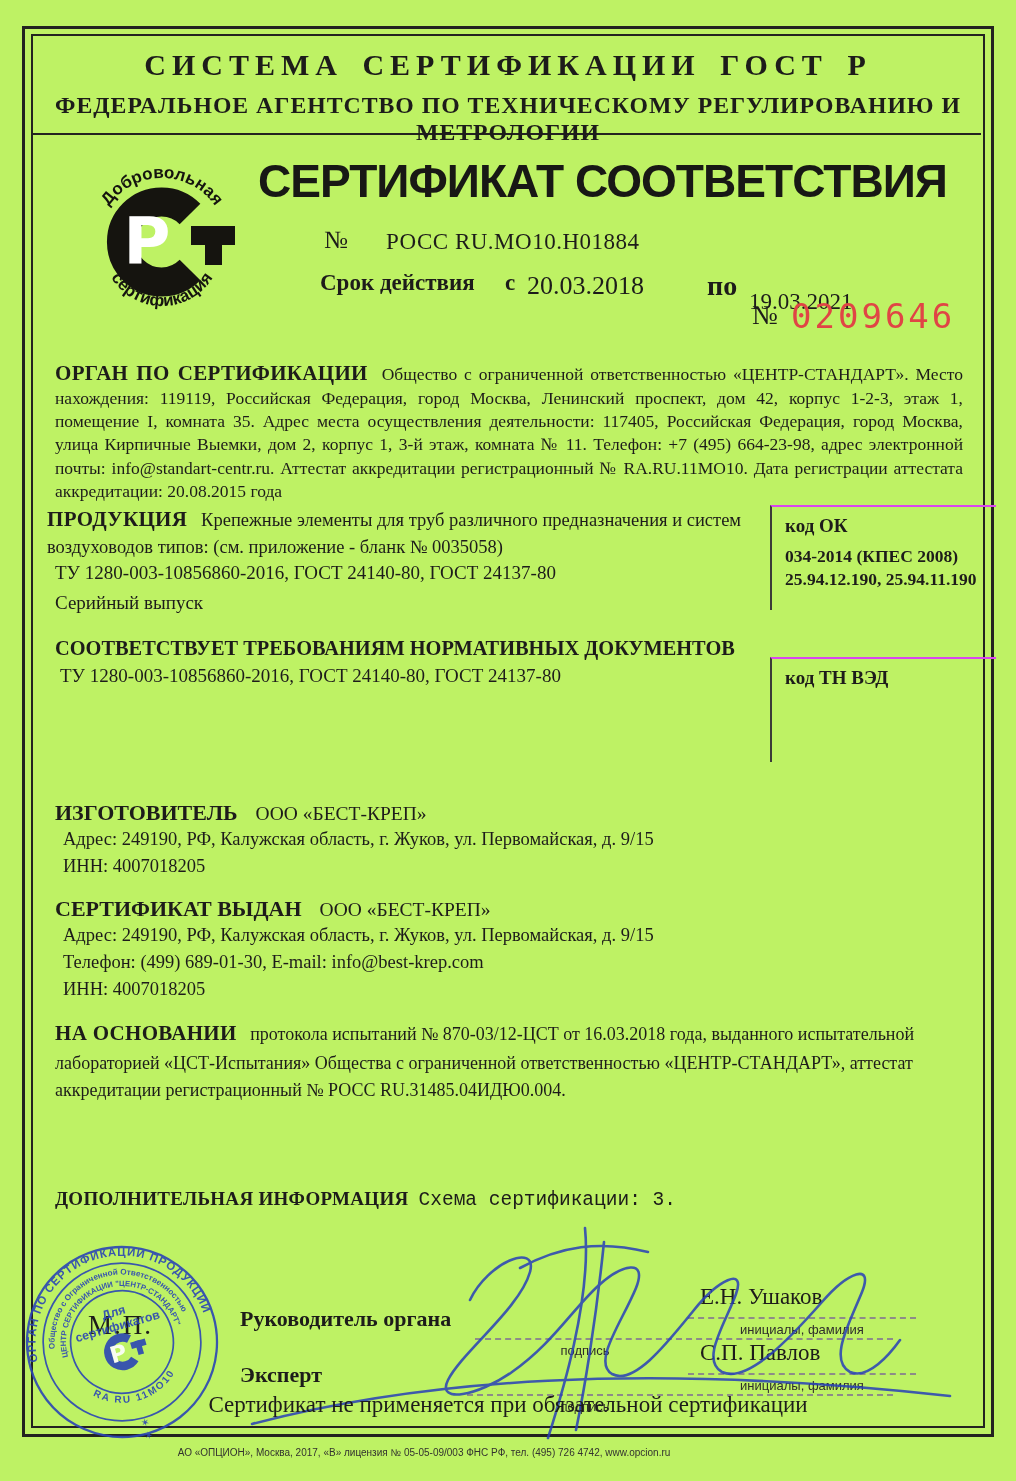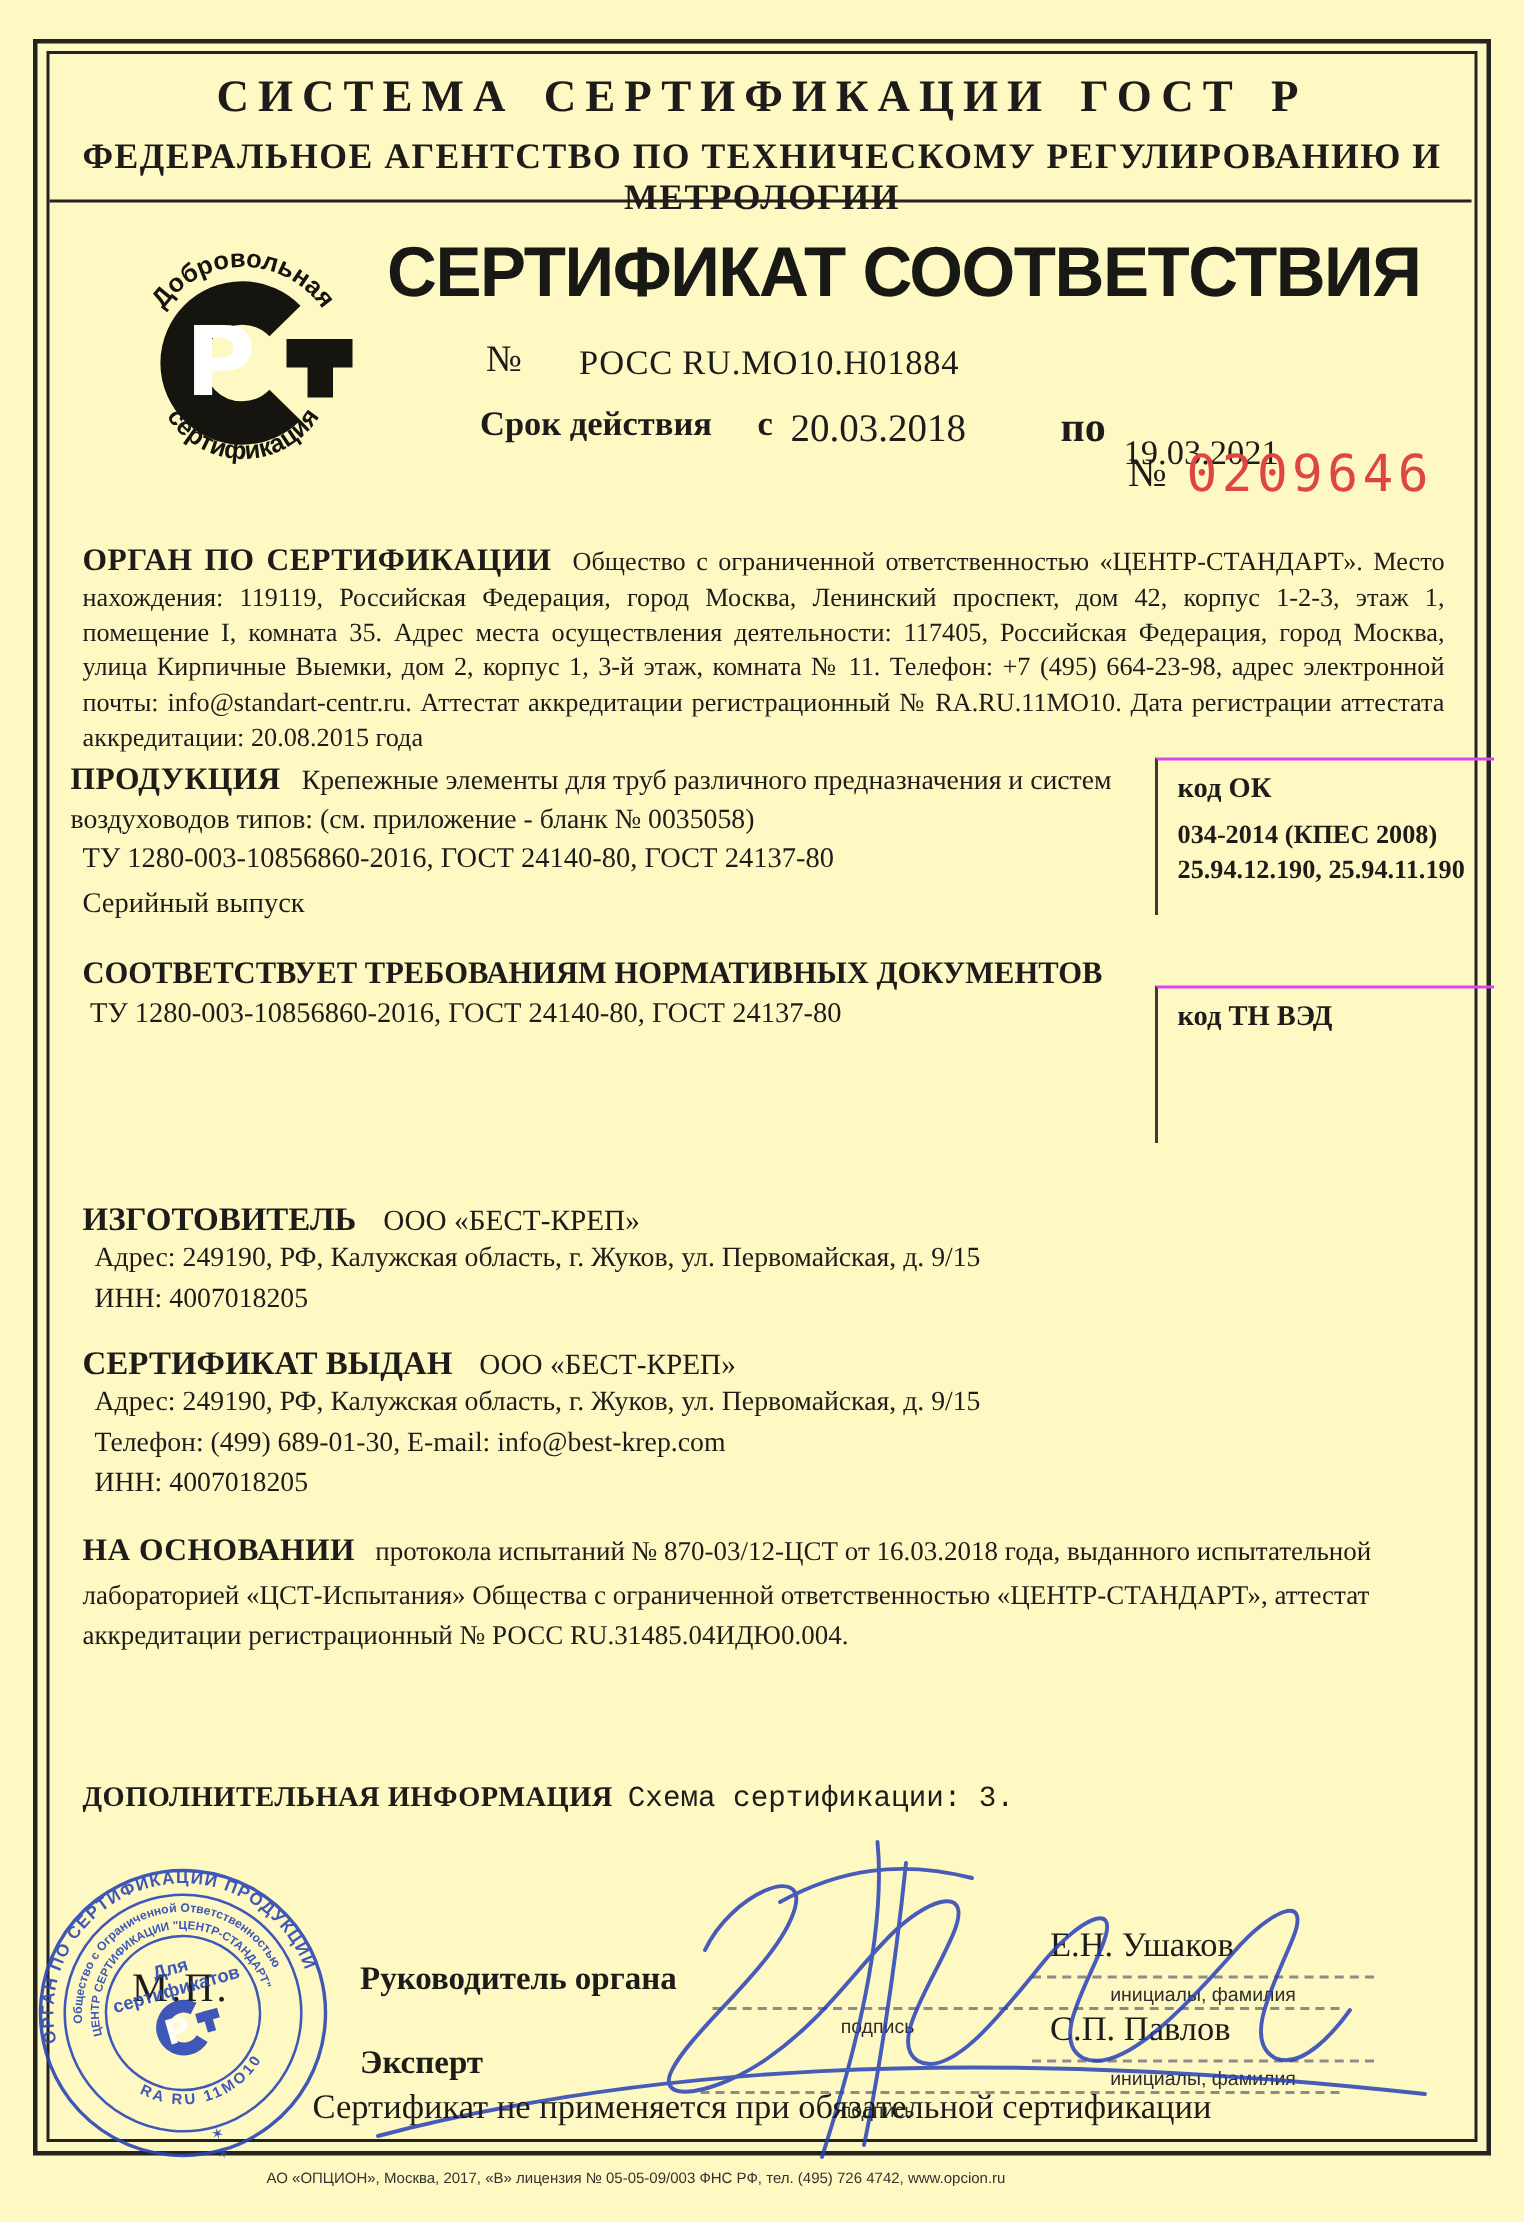--- a/index.html
+++ b/index.html
@@ -1,17 +1,17 @@
 <!DOCTYPE html>
 <html><head>
 <meta charset="utf-8">
 <style>
   html,body{margin:0;padding:0;}
   body{width:1016px;height:1481px;background:#f6f5f1;overflow:hidden;}
-  .page{position:relative;width:1016px;height:1481px;background:#fef9c3;color:#1d1c1a;
+  .page{position:relative;width:1016px;height:1481px;background:#bef264;color:#1d1c1a;
         font-family:"Liberation Serif", serif;}
   .abs{position:absolute;}
   
   .frame-outer{left:22px;top:26px;width:966px;height:1405px;border:3px solid #232320;}
   .frame-inner{left:31px;top:34px;width:950px;height:1390px;border:2px solid #232320;}
   .header-divider{left:33px;top:133px;width:948px;border-top:2px solid #232320;}
   
   .sys-title{left:0;top:48px;width:1016px;text-align:center;font-size:30px;font-weight:bold;
              letter-spacing:6px;word-spacing:6px;}
   .agency{left:0;top:92px;width:1016px;text-align:center;font-size:24px;font-weight:bold;

